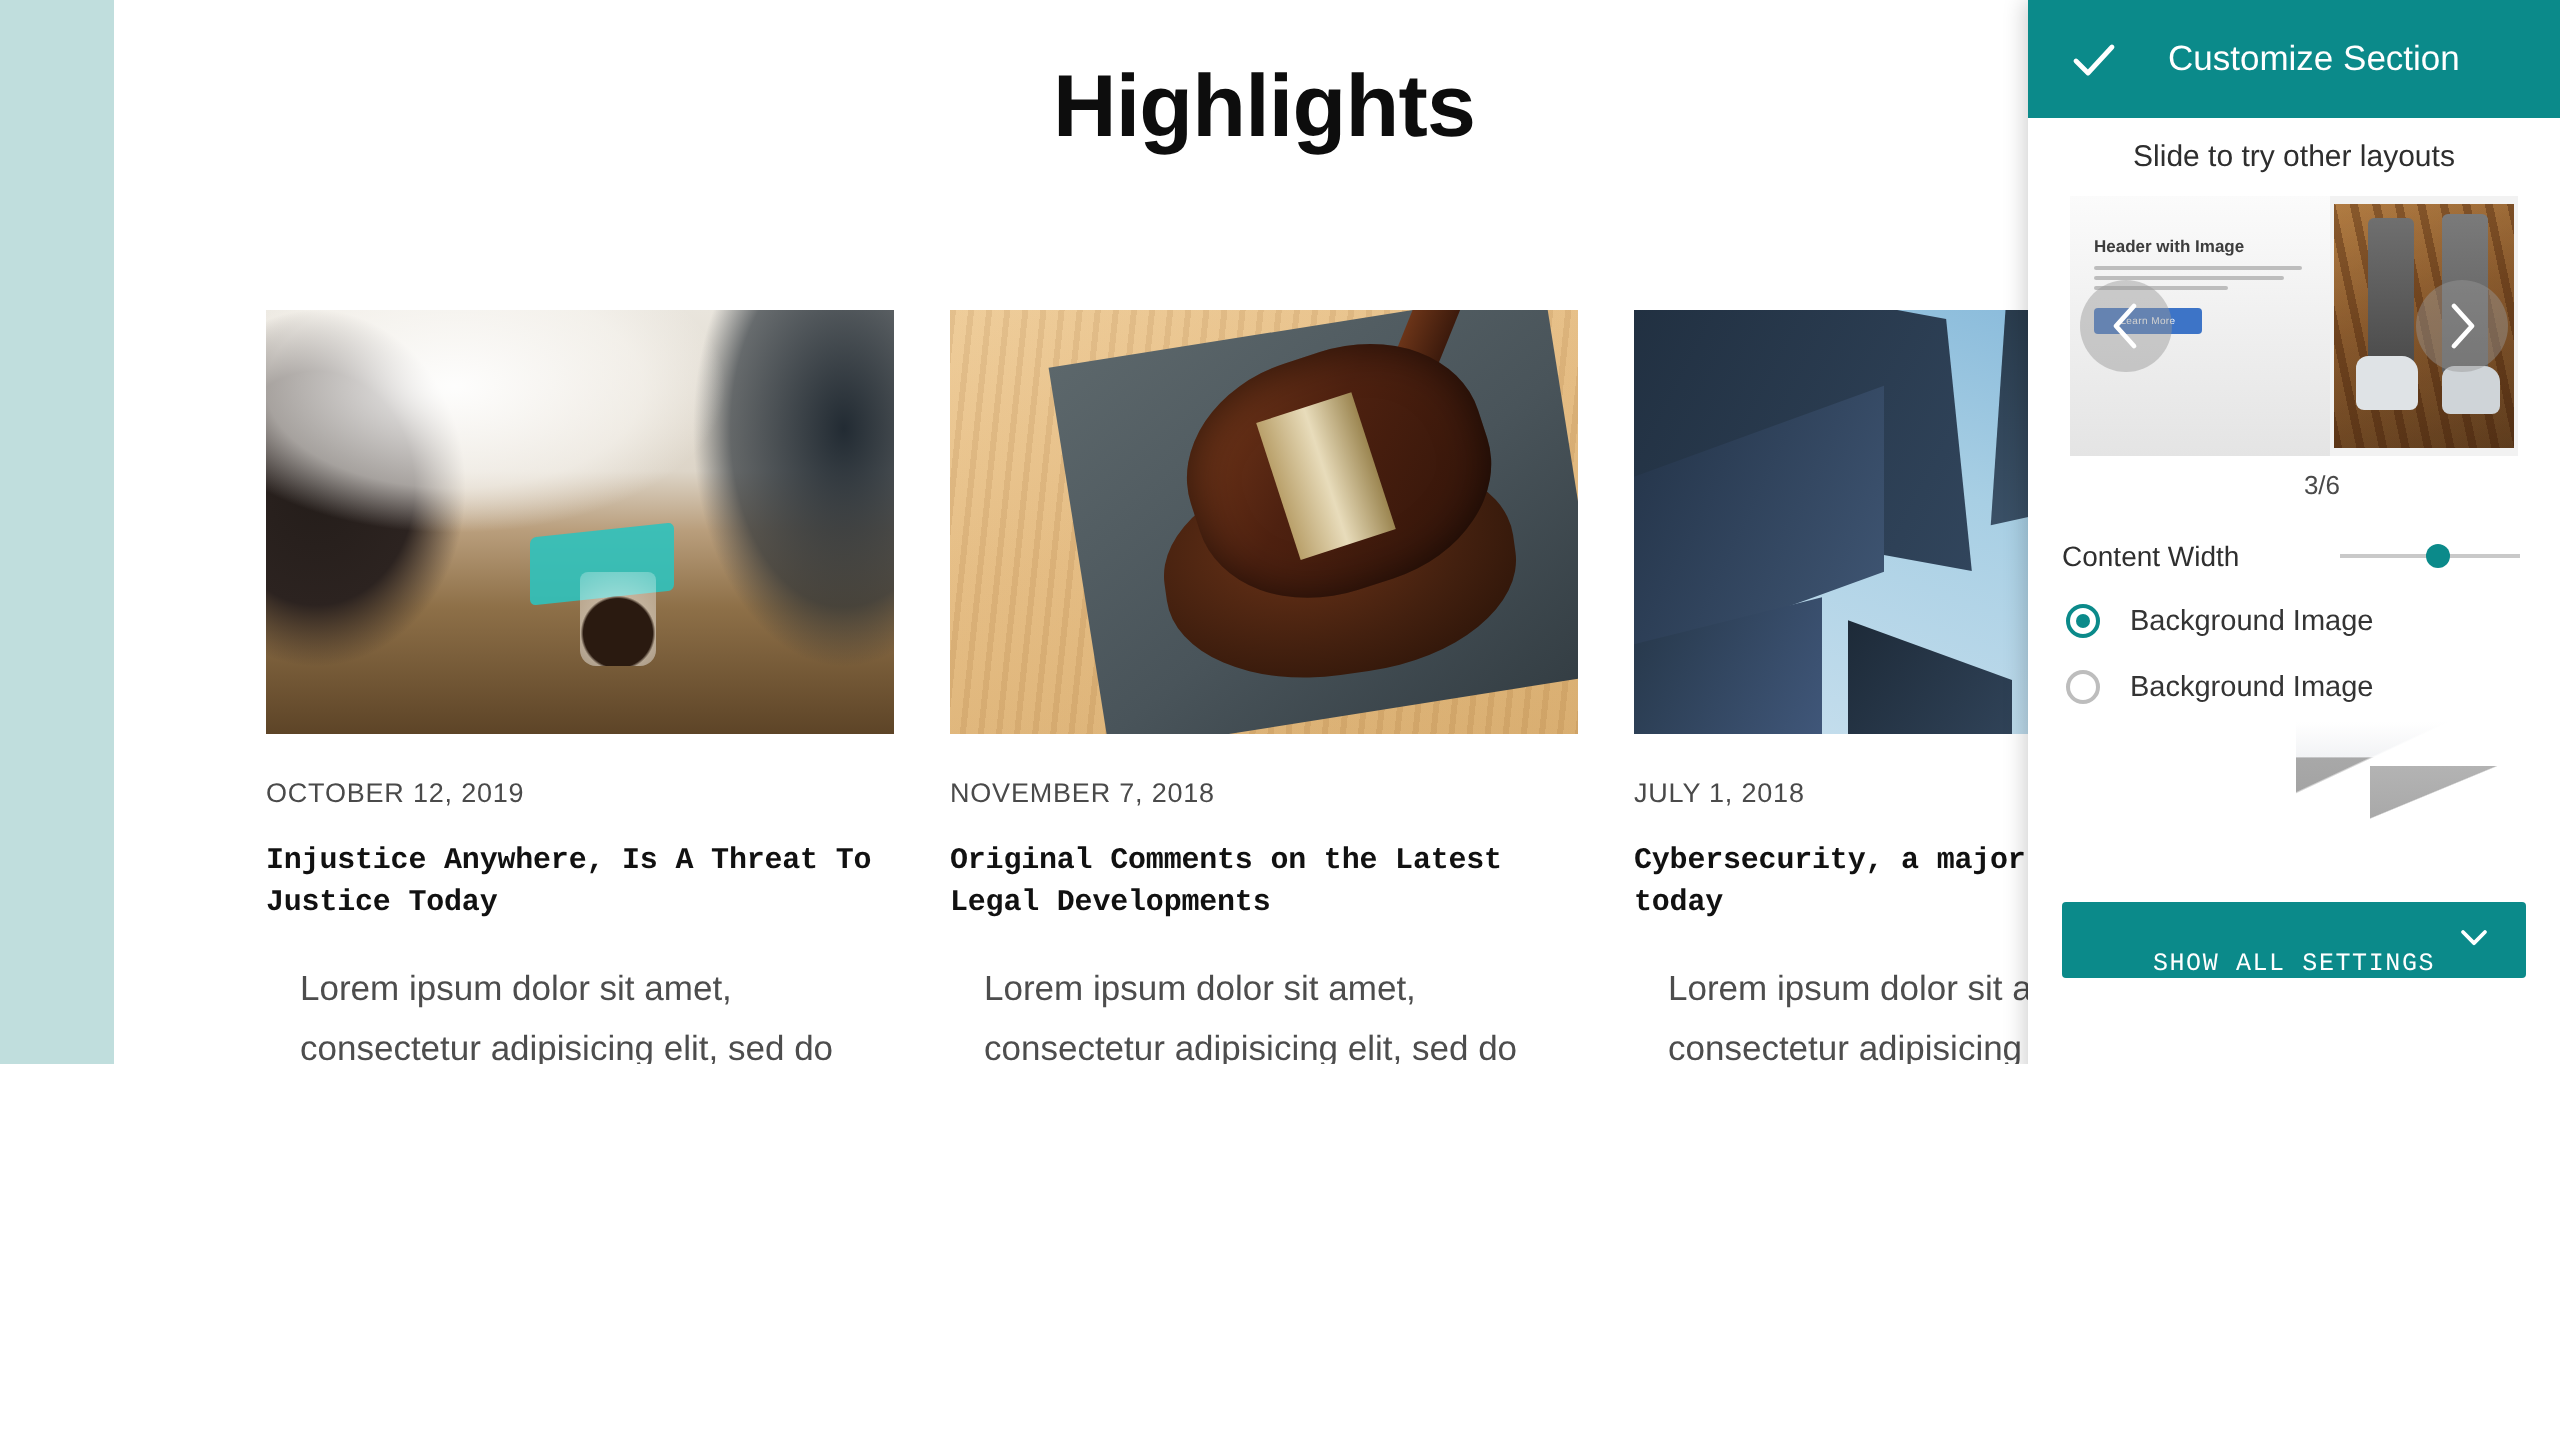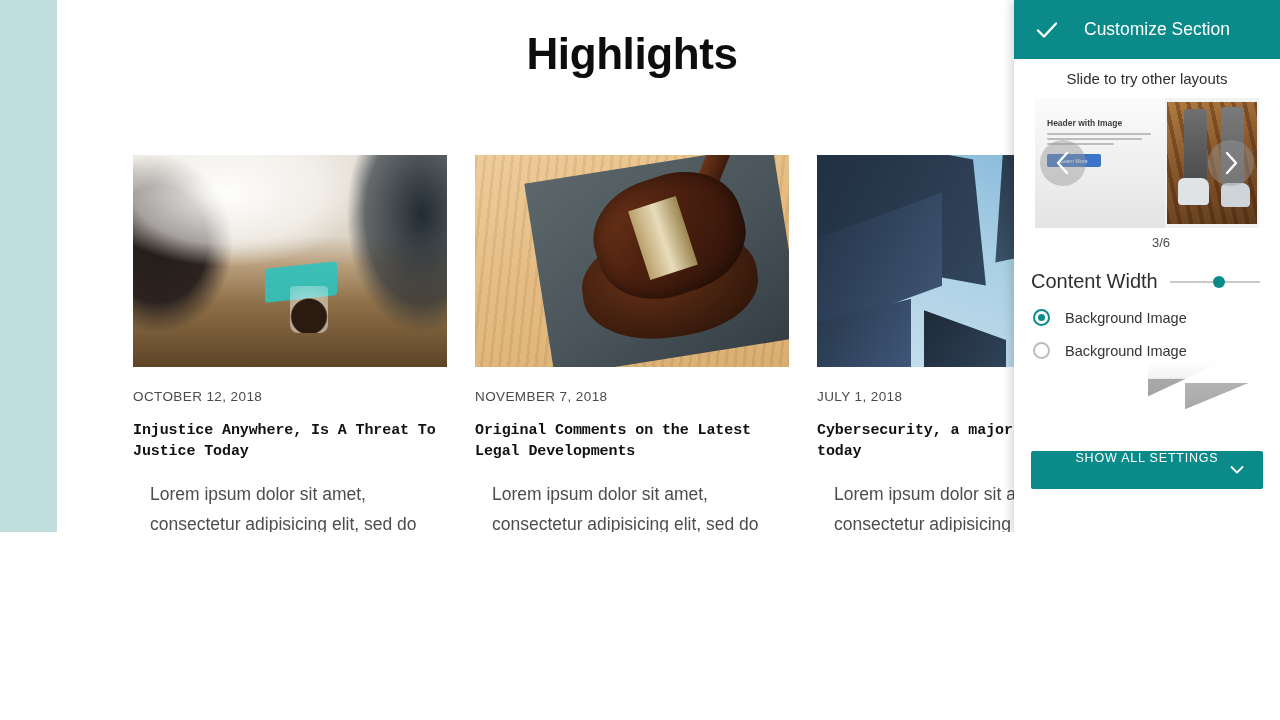--- a/index.html
+++ b/index.html
@@ -281,21 +281,21 @@
   .car-arrow svg { display:block; }
 
   .carousel-count {
     text-align:center; font-size: 13px; color: #4a4a4a; margin-top: 7px; padding-left: 28px;
   }
 
   .row-width {
     display:flex; align-items:center;
     margin: 20px 20px 0 17px;
   }
-  .row-width .lbl { font-size: 20px; color: #2f2f2f; }
+  .row-width .lbl { font-size: 14px; color: #2f2f2f; }
   .slider {
     position:relative; margin-left:auto; width: 90px; height: 14px;
   }
   .slider .track {
     position:absolute; left:0; right:0; top: 6px; height: 2px; background:#c9c9c9;
   }
   .slider .thumb {
     position:absolute; top: 1px; left: 43%;
     width: 12px; height: 12px; border-radius:50%;
     background:#0b8a8a;
@@ -335,23 +335,23 @@
     background: linear-gradient(to bottom right, rgba(255,255,255,0) 0 36%, #ffffff 37% 100%),
                 linear-gradient(#b3b3b3,#a5a5a5);
   }
 
   .show-all {
     position:absolute; left: 17px; top: 451px;
     width: 232px; height: 38px;
     background:#0b8a8a; color:#fff;
     border:none; border-radius:2px;
     font-size: 12.5px; letter-spacing: 0.8px; font-weight: 400;
-    display:flex; align-items:flex-start; justify-content:center;
+    display:flex; align-items:flex-end; justify-content:center;
     cursor:pointer;
-    font-family: Liberation Sans, sans-serif;
+    font-family: Liberation Mono, monospace;
   }
   .show-all .chev { position:absolute; right: 19px; top: 13px; }
 
   .move-btn {
     position:absolute; left: 17px; bottom: 11px;
     width: 35px; height: 35px;
     background:#0b8a8a; border-radius:3px;
     display:flex; align-items:center; justify-content:center;
     cursor:pointer;
   }
@@ -378,21 +378,21 @@
   <div class="canvas">
 
     <div class="page-title">Highlights</div>
 
     <div class="grid">
 
       <div class="card">
         <div class="card-img">
           <div class="ph ph-meeting"></div>
         </div>
-        <div class="card-date">OCTOBER 12, 2018</div>
+        <div class="card-date">OCTOBER 12, 2019</div>
         <div class="card-title">Injustice Anywhere, Is A Threat To Justice Today</div>
         <div class="card-body">Lorem ipsum dolor sit amet, consectetur adipisicing elit, sed do eiusmod</div>
       </div>
 
       <div class="card">
         <div class="card-img">
           <div class="ph ph-gavel">
             <div class="gavel-slate"></div>
             <div class="gavel-base"></div>
             <div class="gavel-handle"></div>

